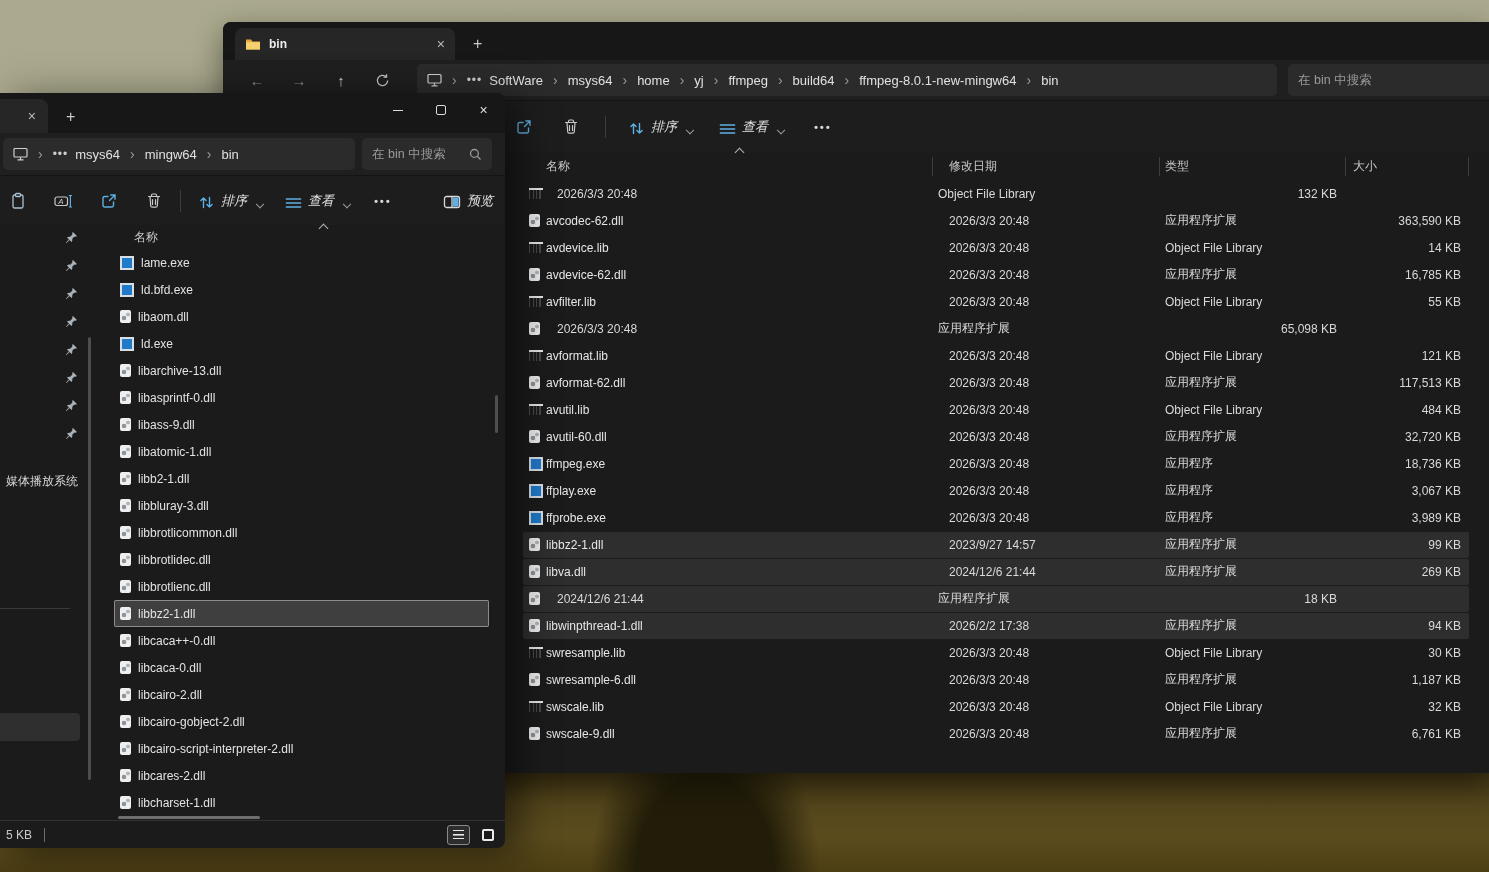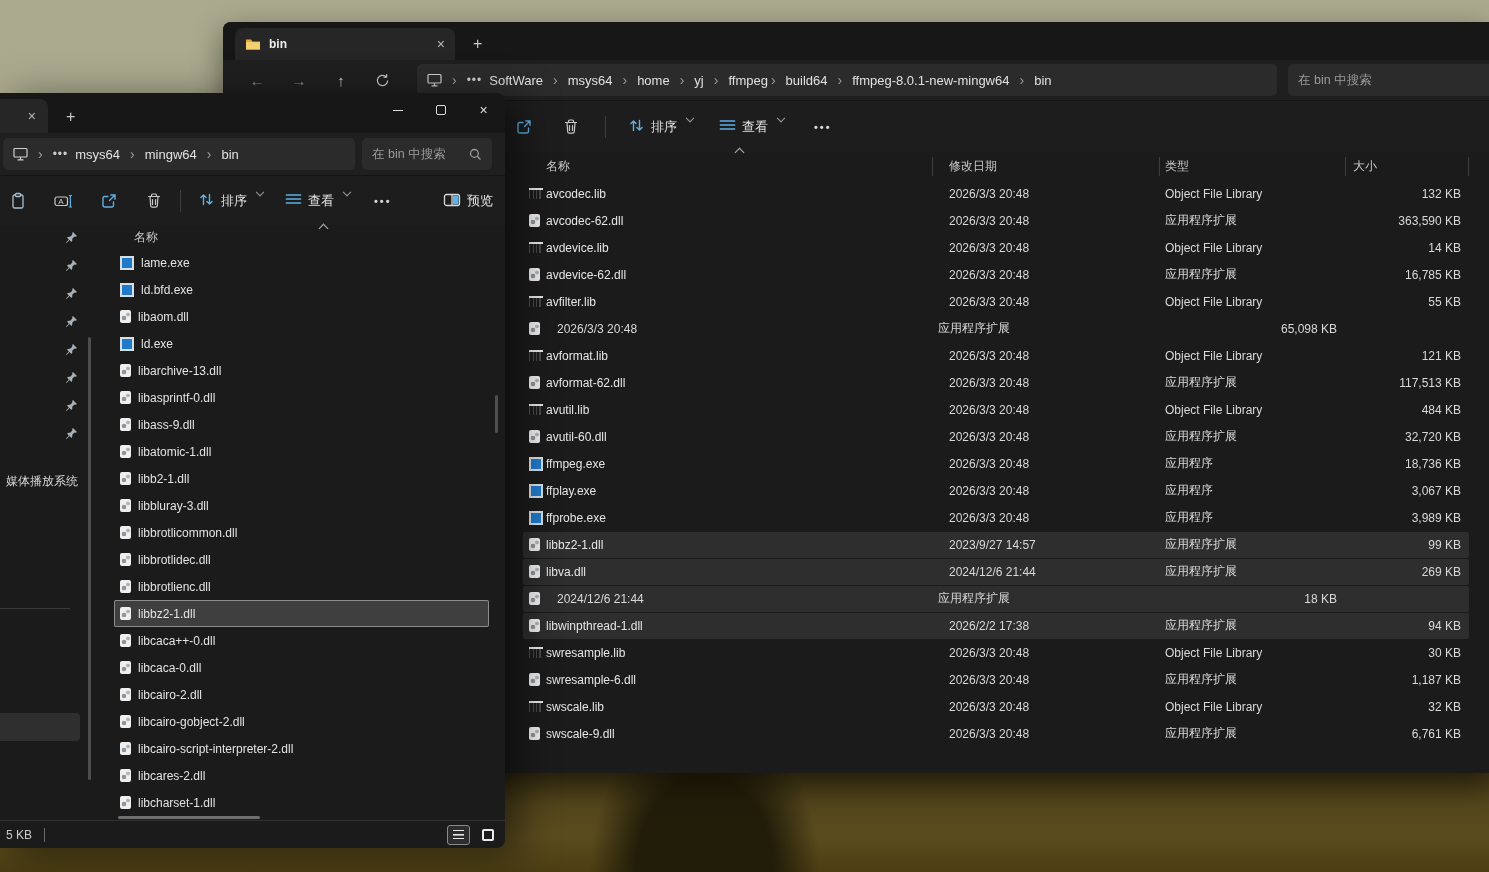--- a/index.html
+++ b/index.html
@@ -49,21 +49,21 @@
   .crumb { white-space:nowrap; }
   .addr-ellipsis { color:#cfcfcf; letter-spacing:1px; font-size:12px; }
   .searchbox { background:#2b2b2b; border-radius:5px; height:32px; display:flex; align-items:center;
     padding:0 10px; color:#9a9a9a; font-size:12.5px; }
   .bg-window .searchbox { margin-left:11px; flex:1; border-radius:5px 0 0 5px; }
   .fg-window .searchbox { margin-left:7px; width:130px; justify-content:space-between; }
 
   
   .toolbar { height:52px; background:#1d1d1d; display:flex; align-items:center; border-top:1px solid #141414; }
   .fg-window .toolbar { height:50px; }
-  .tbtn { display:flex; align-items:flex-start; gap:6px; color:#e0e0e0; font-size:13px; }
+  .tbtn { display:flex; align-items:flex-end; gap:6px; color:#e0e0e0; font-size:13px;font-style:italic; }
   .tb-sep { width:1px; height:22px; background:#3d3d3d; }
   .dd { width:6px; height:6px; border-right:1.3px solid #9d9d9d; border-bottom:1.3px solid #9d9d9d;
     transform:rotate(45deg) translate(-2px,-2px); margin-left:4px; }
   .dots { color:#d9d9d9; font-size:11px; letter-spacing:2px; font-weight:bold; }
 
   
   .bgcols { display:grid; grid-template-columns:17px 392px 227px 180px 1fr; align-items:center; padding-left:6px; }
   .bg-list-wrap { margin-left:300px; width:946px; }
   .list-header { height:28px; color:#c9c9c9; position:relative; }
   .list-header .hsep { position:absolute; top:5px; width:1px; height:19px; background:#3d3d3d; }
@@ -167,21 +167,21 @@
             <span style="display:flex;align-items:center;gap:7px;">
               <span class="crumb">home</span>
               <span class="crumb-chev">›</span>
             </span>
 
             <span style="display:flex;align-items:center;gap:7px;">
               <span class="crumb">yj</span>
               <span class="crumb-chev">›</span>
             </span>
 
-            <span style="display:flex;align-items:flex-end;">
+            <span style="display:flex;align-items:flex-end;gap:7px;">
               <span class="crumb">ffmpeg</span>
               <span class="crumb-chev">›</span>
             </span>
 
             <span style="display:flex;align-items:center;gap:7px;">
               <span class="crumb">build64</span>
               <span class="crumb-chev">›</span>
             </span>
 
             <span style="display:flex;align-items:center;gap:7px;">
@@ -239,21 +239,20 @@
         <span style="padding-left:8px;">大小</span>
         <span class="hsep" style="left:409px;"></span>
           <span class="hsep" style="left:636px;"></span>
         <span class="hsep" style="left:822px;"></span>
           <span class="hsep" style="left:945px;"></span>
       </div>
       <div>
 
           <div class="row bgcols">
             <span class="fi icon-lib"></span>
-            <span class="c-name">avcodec.lib</span>
             <span class="c-date" style="padding-left:11px;">2026/3/3 20:48</span>
             <span class="c-type">Object File Library</span>
             <span class="c-size">132 KB</span>
           </div>
 
           <div class="row bgcols">
             <span class="fi icon-dll"></span>
             <span class="c-name">avcodec-62.dll</span>
             <span class="c-date" style="padding-left:11px;">2026/3/3 20:48</span>
             <span class="c-type">应用程序扩展</span>

